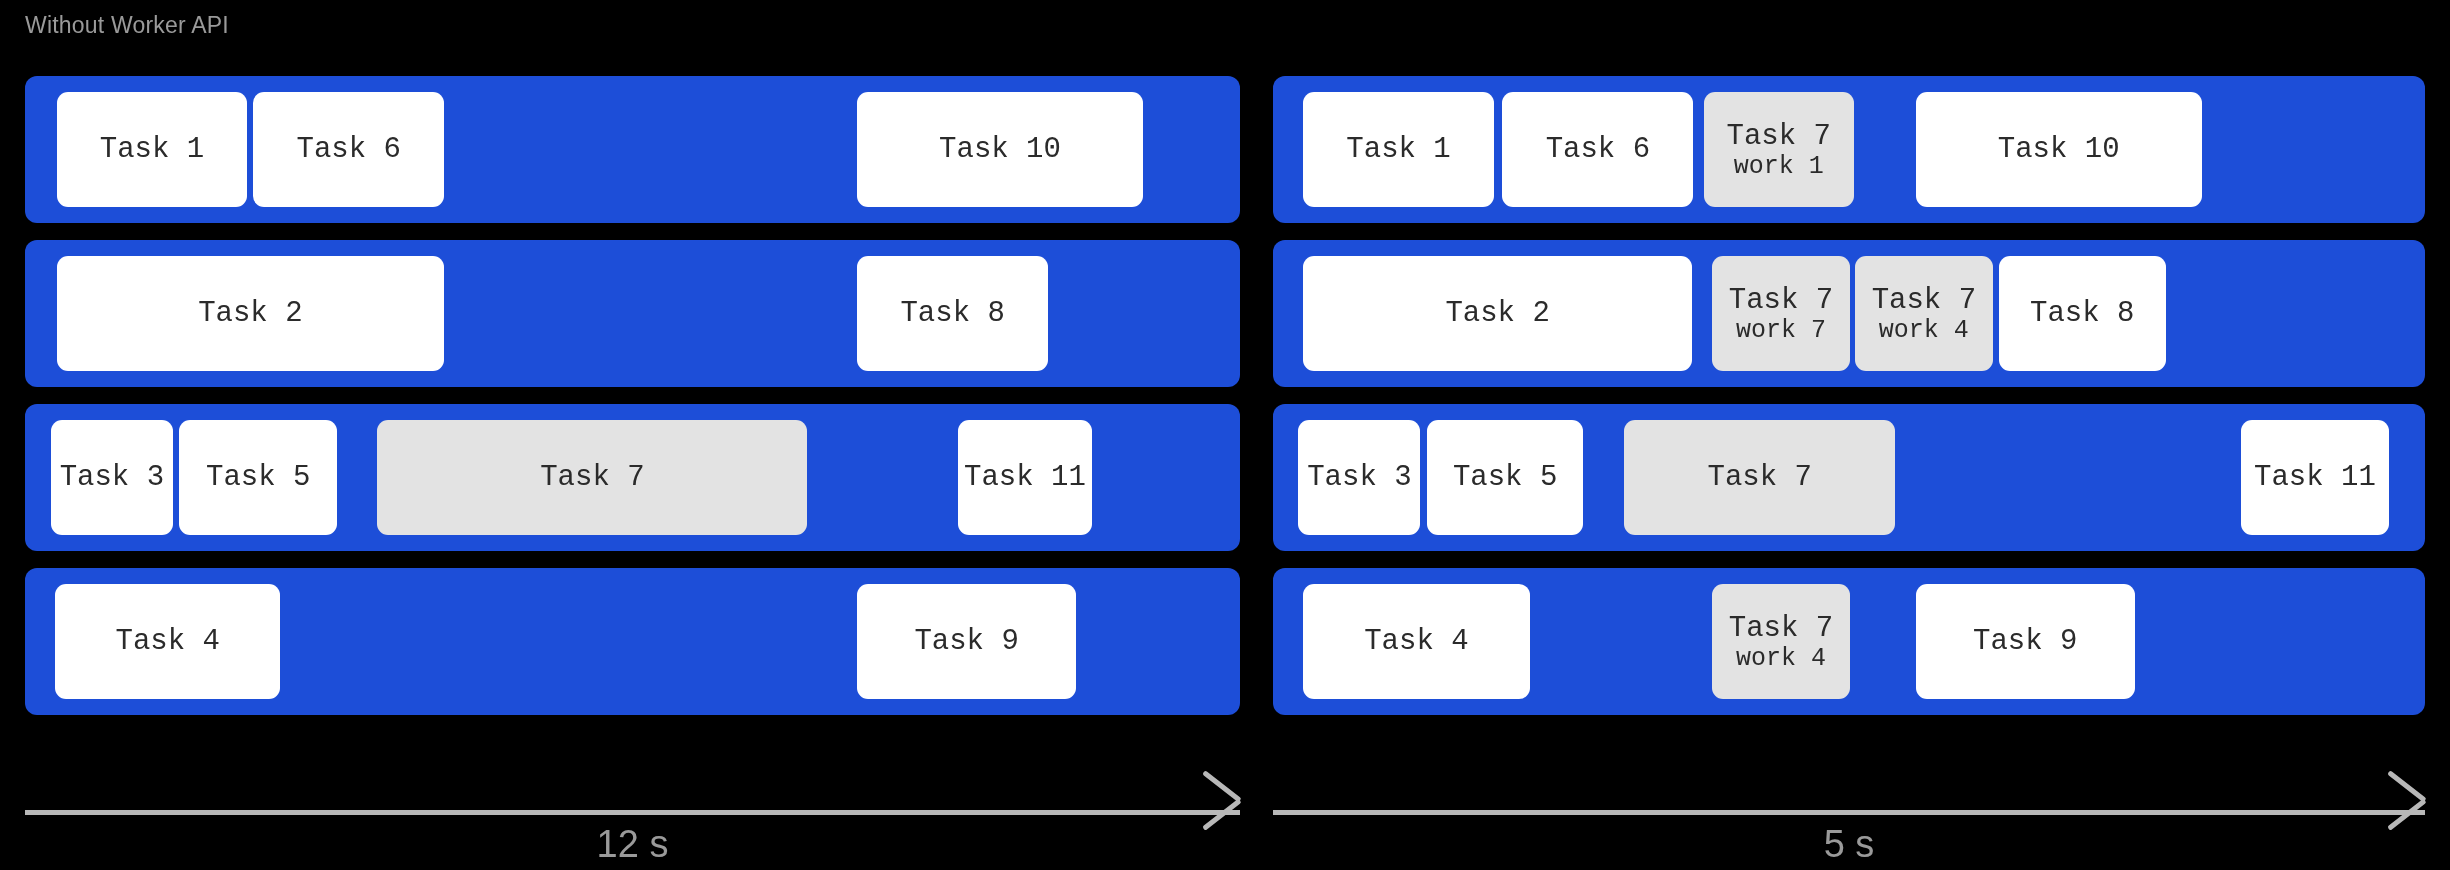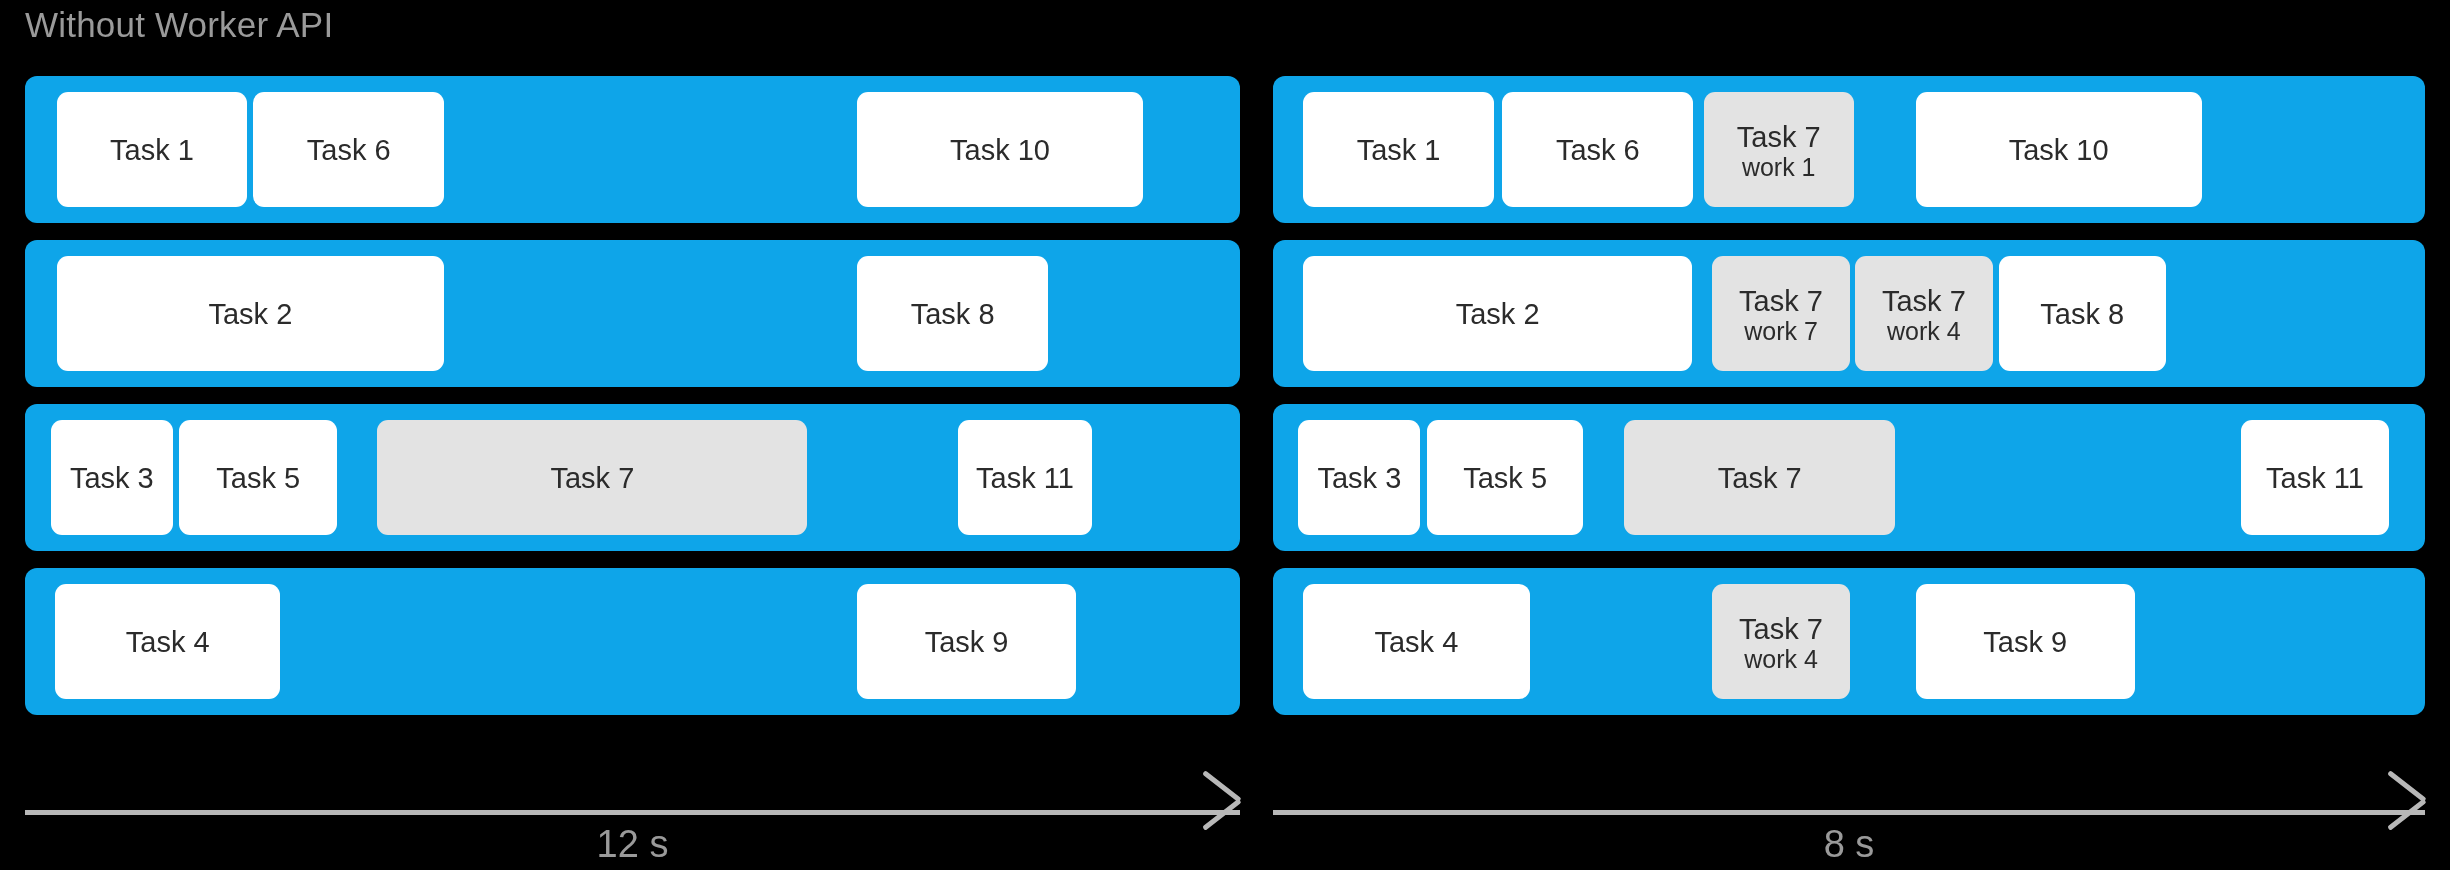--- a/index.html
+++ b/index.html
@@ -23,37 +23,38 @@
     top: 0;
     height: 870px;
   }
   #panel-left  { left: 25px;   width: 1215px; }
   #panel-right { left: 1273px; width: 1152px; }
 
   .panel-title {
     position: absolute;
     top: 4px;
     left: 0;
-    font-size: 35px;
+    font-size: 23px;
     line-height: 42px;
     color: #9a9a9a;
     letter-spacing: .2px;
     white-space: nowrap;
   }
 
   
   .rows { position: absolute; left: 0; top: 76px; width: 100%; }
 
   .row {
     position: relative;
     width: 100%;
     height: 147px;
     margin-bottom: 17px;
-    background: #0ea5e9;
+    background: #1d4ed8;
     border-radius: 12px;
+    font-family: Liberation Mono, monospace;
   }
 
   .task {
     position: absolute;
     top: 16px;
     height: 115px;
     border-radius: 11px;
     display: flex;
     flex-direction: column;
     align-items: center;
@@ -234,16 +235,16 @@
             <span class="t-sub">work 4</span>
           </div>
           <div class="task white" style="left: 55.8%; width: 19%;">
             <span class="t-main">Task 9</span>
           </div>
         </div>
       </div>
       <div class="axis">
         <div class="axis-line"></div>
         <div class="axis-head"></div>
-        <div class="axis-label">8 s</div>
+        <div class="axis-label">5 s</div>
       </div>
     </div>
   </div>
 
 </body></html>

